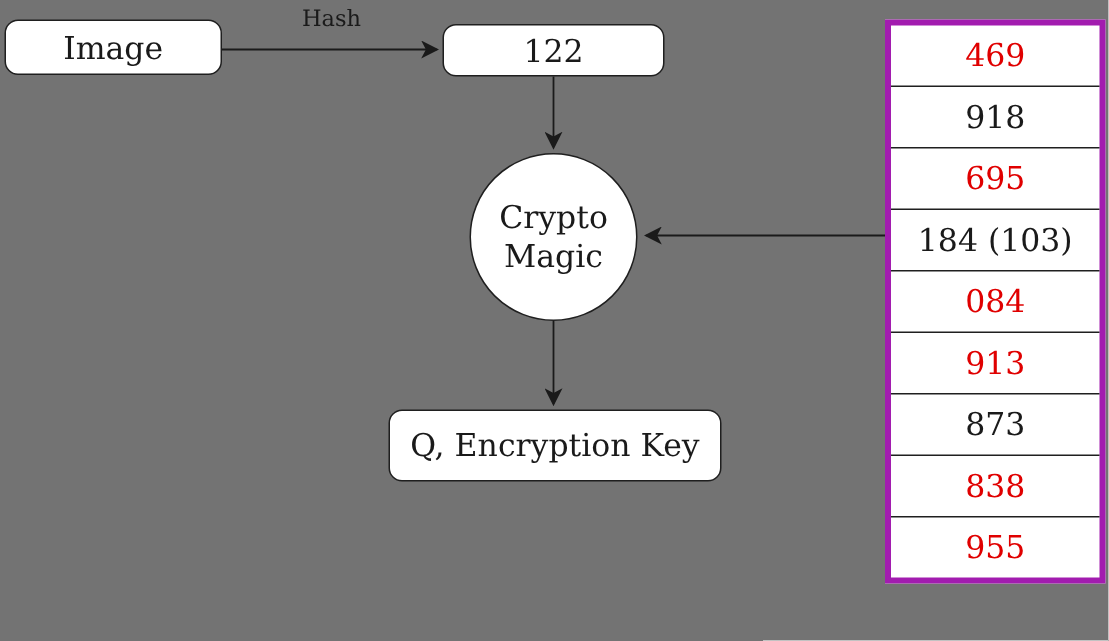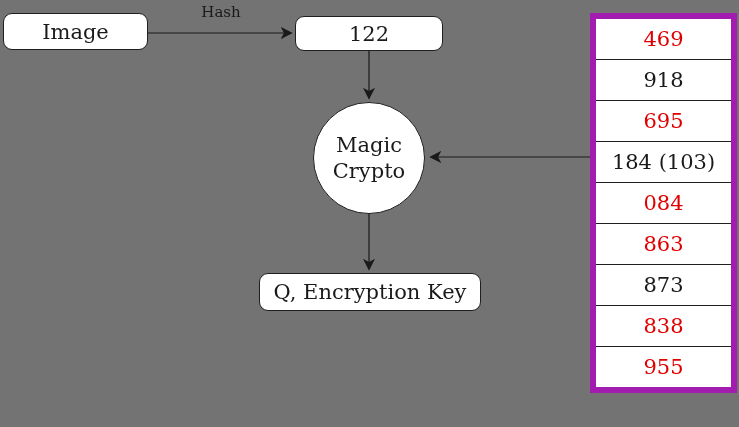--- a/index.html
+++ b/index.html
@@ -46,21 +46,21 @@
     position: absolute;
     font-size: 15px;
     color: #1a1a1a;
     text-align: center;
   }
   .lookup-table {
     position: absolute;
     left: 590px;
     top: 13px;
     width: 147px;
-    border: 6px solid #a21caf;
+    border: 4px solid #a21caf;
     background: #ffffff;
     box-sizing: border-box;
   }
   .trow {
     height: 40px;
     border-bottom: 1px solid #1f1f1f;
     display: flex;
     align-items: center;
     justify-content: center;
     font-size: 21px;
@@ -86,31 +86,31 @@
     <line x1="369" y1="214" x2="369" y2="269" stroke="#1a1a1a" stroke-width="1.2" marker-end="url(#arrowhead)"></line>
   </svg>
 
   <div class="node rounded-box" style="left:3px; top:13px; width:145px; height:37px;">Image</div>
 
   <div class="edge-label" style="left:180px; top:3px; width:82px;">Hash</div>
 
   <div class="node rounded-box" style="left:295px; top:16px; width:148px; height:35px;">122</div>
 
   <div class="node circle-node" style="left:313px; top:102px; width:112px; height:112px;">
+    <span>Crypto</span>
     <span>Magic</span>
-    <span>Crypto</span>
   </div>
 
-  <div class="node rounded-box" style="left:259px; top:273px; width:222px; height:38px;">Q, Encryption Key</div>
+  <div class="node rounded-box" style="left:259px; top:273px; width:222px; height:48px;">Q, Encryption Key</div>
 
   <div class="lookup-table">
     <div class="trow" style="color: rgb(224, 0, 0);">469</div>
     <div class="trow" style="color: rgb(26, 26, 26);">918</div>
     <div class="trow" style="color: rgb(224, 0, 0);">695</div>
     <div class="trow" style="color: rgb(26, 26, 26);">184 (103)</div>
     <div class="trow" style="color: rgb(224, 0, 0);">084</div>
-    <div class="trow" style="color: rgb(224, 0, 0);">863</div>
+    <div class="trow" style="color: rgb(224, 0, 0);">913</div>
     <div class="trow" style="color: rgb(26, 26, 26);">873</div>
     <div class="trow" style="color: rgb(224, 0, 0);">838</div>
     <div class="trow" style="color: rgb(224, 0, 0);">955</div>
   </div>
 
 </div>
 
 </body></html>

